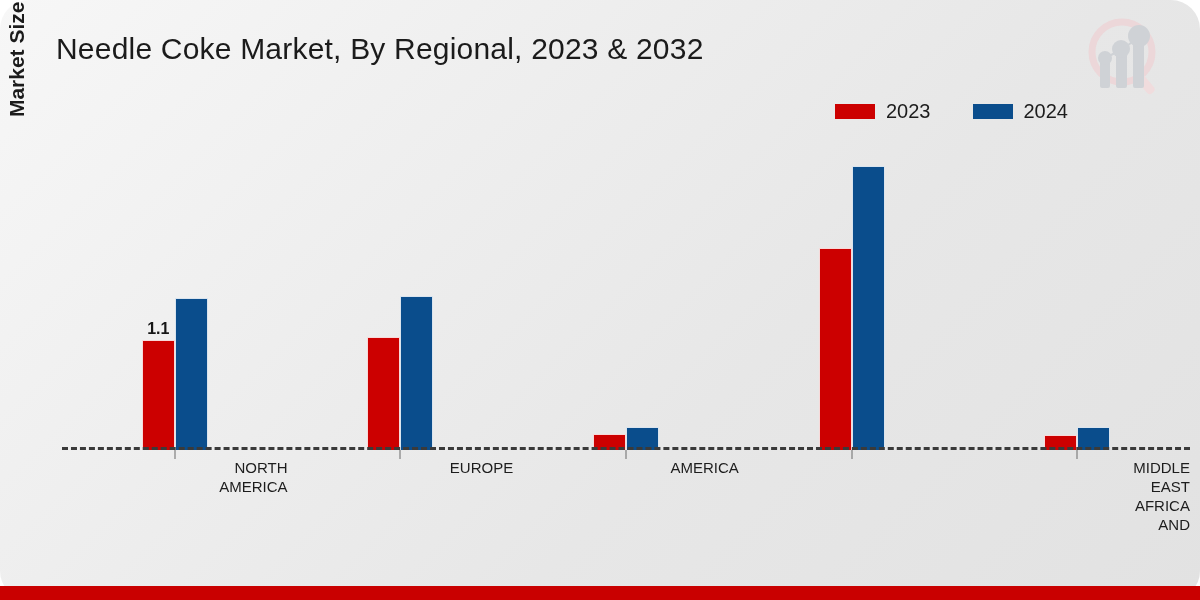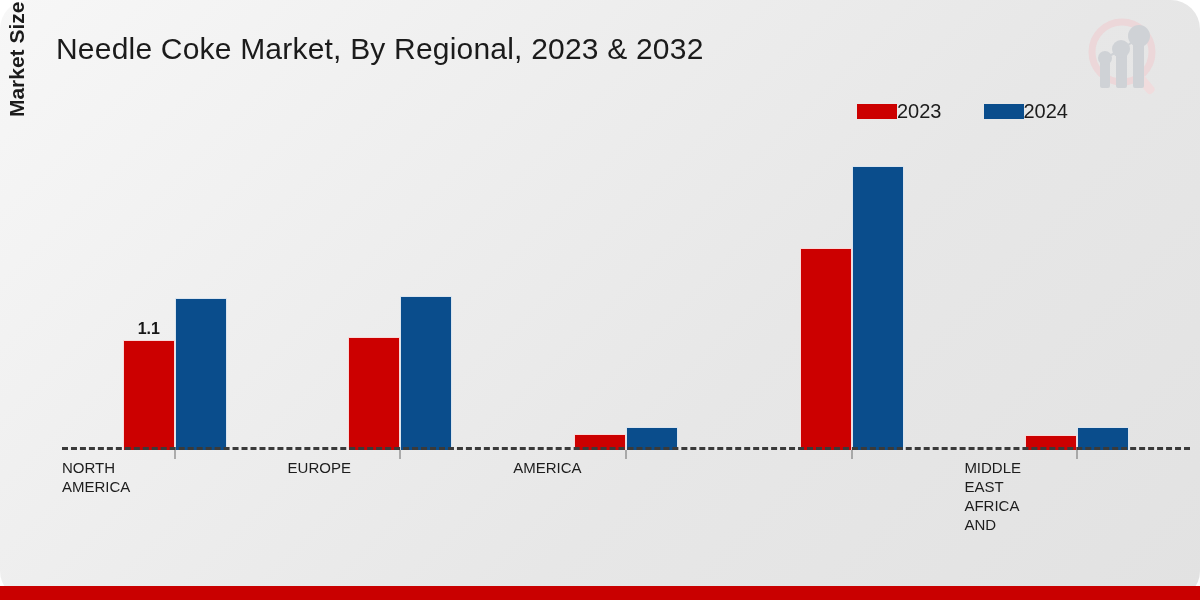--- a/index.html
+++ b/index.html
@@ -49,20 +49,21 @@
     position: absolute;
     right: 132px;
     top: 101px;
     display: flex;
     align-items: center;
     gap: 42px;
   }
   .legend-item {
     display: flex;
     align-items: center;
+    gap: 11px;
   }
   .legend-swatch {
     width: 40px;
     height: 15px;
     display: block;
   }
   .legend-label {
     font-size: 20px;
     color: #1c1c1c;
     line-height: 1;
@@ -122,21 +123,21 @@
     position: absolute;
     left: 50%;
     bottom: 0;
     transform: translateX(-50%);
     display: flex;
     align-items: flex-end;
     height: 100%;
   }
 
   .bar {
-    width: 52px;
+    width: 33px;
     position: relative;
     border: 1px solid rgba(255,255,255,0.85);
     border-bottom: none;
     box-sizing: border-box;
   }
 
   .bar-value {
     position: absolute;
     left: 50%;
     transform: translateX(-50%);
@@ -161,21 +162,21 @@
   
   .x-labels {
     position: absolute;
     left: 62px;
     top: 458px;
     width: 1128px;
     display: flex;
   }
   .x-label {
     flex: 1 1 0;
-    text-align: left;
+    text-align: right;
     font-size: 15px;
     color: #1d1d1d;
     line-height: 19px;
   }
   .x-label span { display: block; }
 
   
   .footer-bar {
     position: absolute;
     left: 0;

